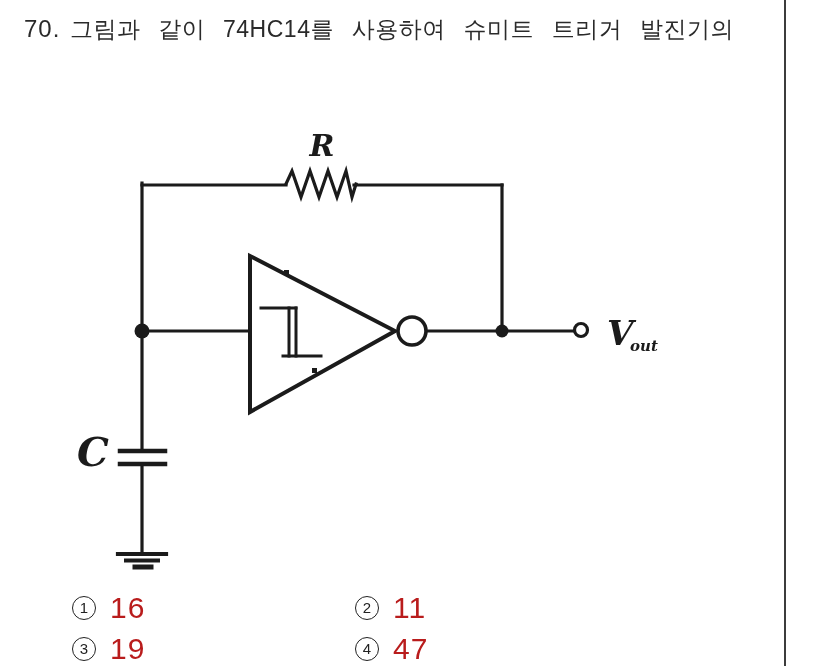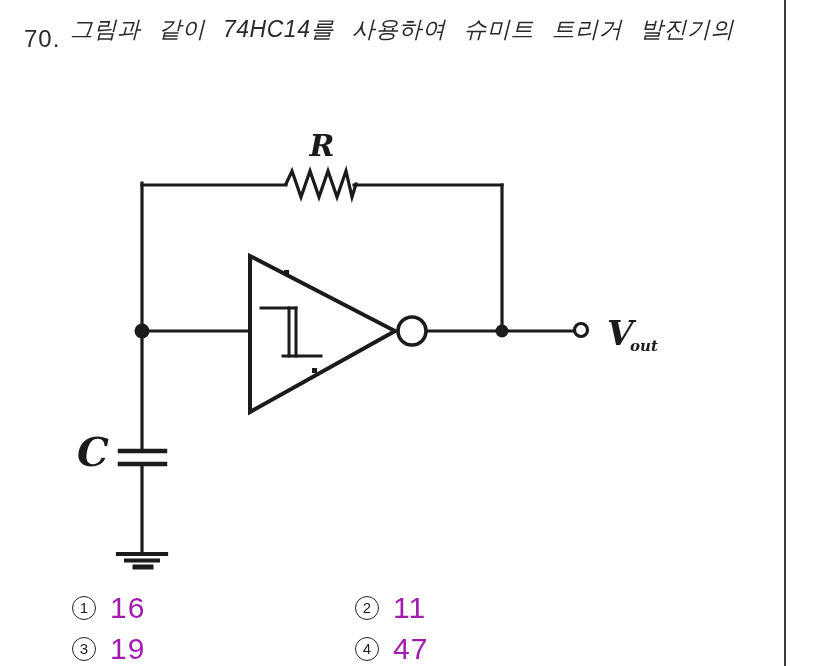--- a/index.html
+++ b/index.html
@@ -7,44 +7,44 @@
     width:826px;height:666px;position:relative;background:#ffffff;
     font-family:"Liberation Sans","DejaVu Sans",sans-serif;
     color:#282828;overflow:hidden;
   }
   
   .col-divider{
     position:absolute;top:0;left:784px;width:2px;height:666px;background:#3c3c3c;
   }
   
   .qnum{
-    position:absolute;left:24px;top:15px;font-size:24px;letter-spacing:1px;color:#2a2a2a;margin-top:10px;
+    position:absolute;left:24px;top:15px;font-size:24px;letter-spacing:1px;color:#2a2a2a;
   }
   .qtext{
     position:absolute;left:70px;top:15px;width:664px;
     font-size:23px;color:#2a2a2a;
   }
   .qline{
-    height:32px;line-height:29px;white-space:nowrap;letter-spacing:0.5px;word-spacing:6px;font-style:italic;
+    height:32px;line-height:29px;white-space:nowrap;letter-spacing:0.5px;word-spacing:6px;
   }
   .qline.just{
     white-space:normal;text-align:justify;text-align-last:justify;
   }
   
   .circuit{position:absolute;left:0;top:0;width:826px;height:666px;}
   
   .choice{
     position:absolute;display:flex;align-items:center;gap:14px;height:28px;
   }
   .choice .marker{
     width:22px;height:22px;border:1.6px solid #222;border-radius:50%;
     font-size:15px;line-height:21px;text-align:center;color:#222;flex:0 0 auto;
   }
   .choice .val{
-    font-size:30px;line-height:28px;color:#a21caf;letter-spacing:1px;
+    font-size:30px;line-height:28px;color:#b91c1c;letter-spacing:1px;
   }
   .c1{left:72px;top:594px;}
   .c2{left:355px;top:594px;}
   .c3{left:72px;top:635px;}
   .c4{left:355px;top:635px;}
 </style>
 </head>
 <body>
 
 <div class="col-divider"></div>

